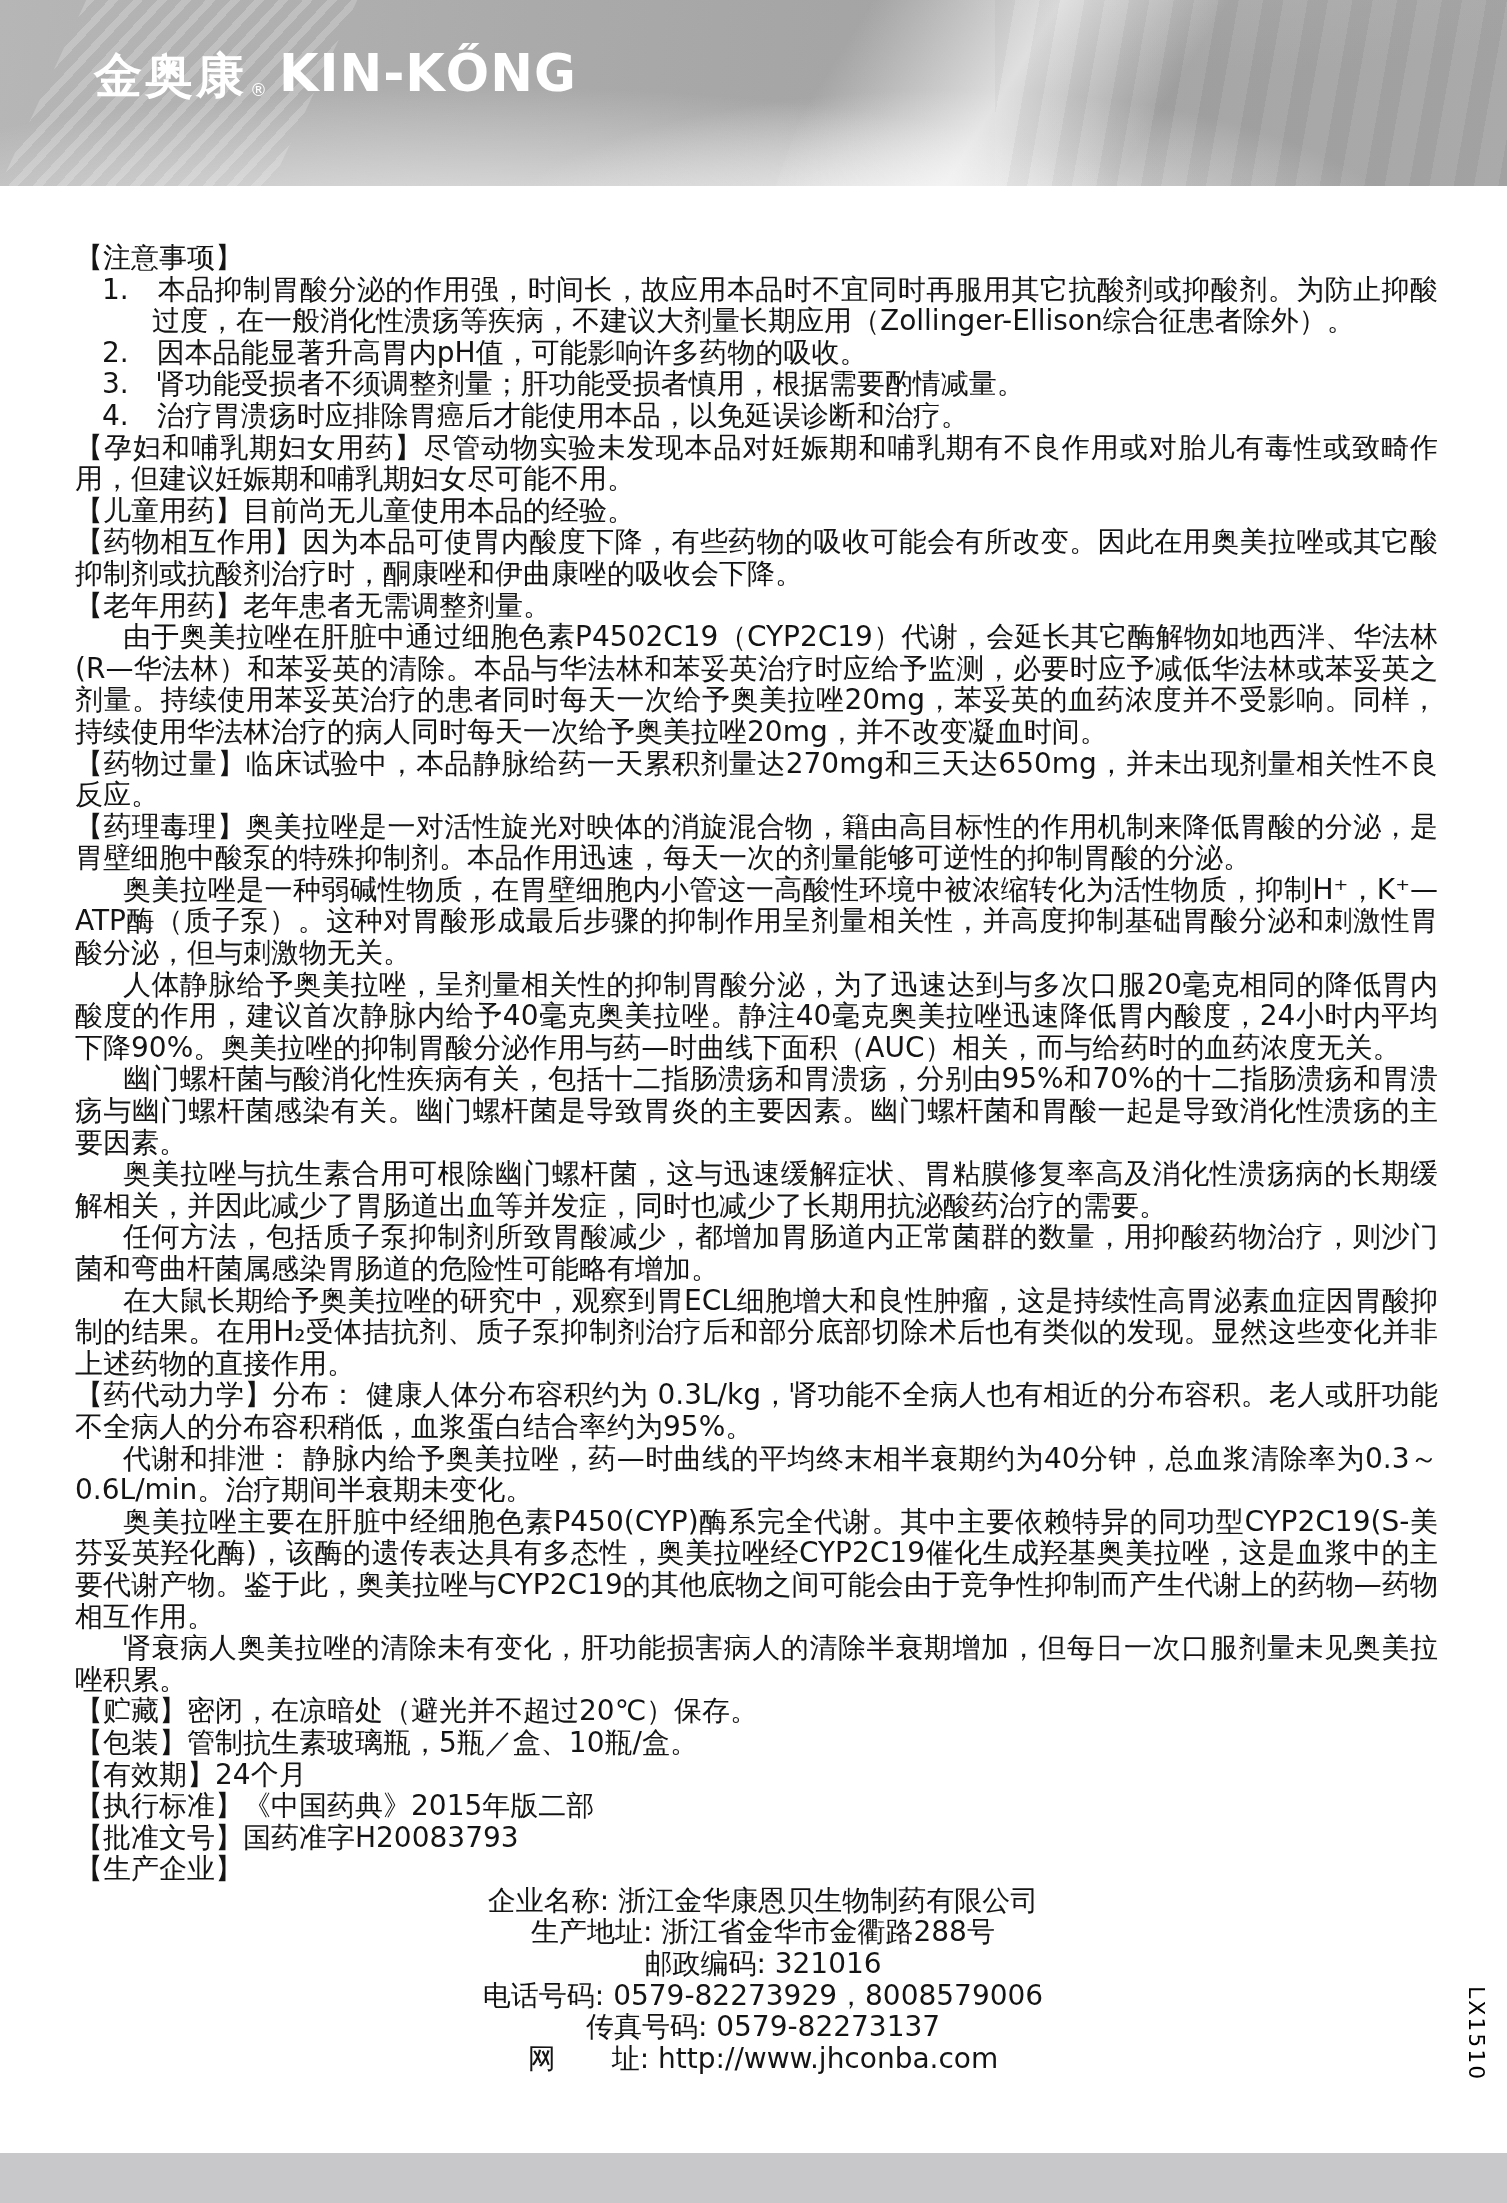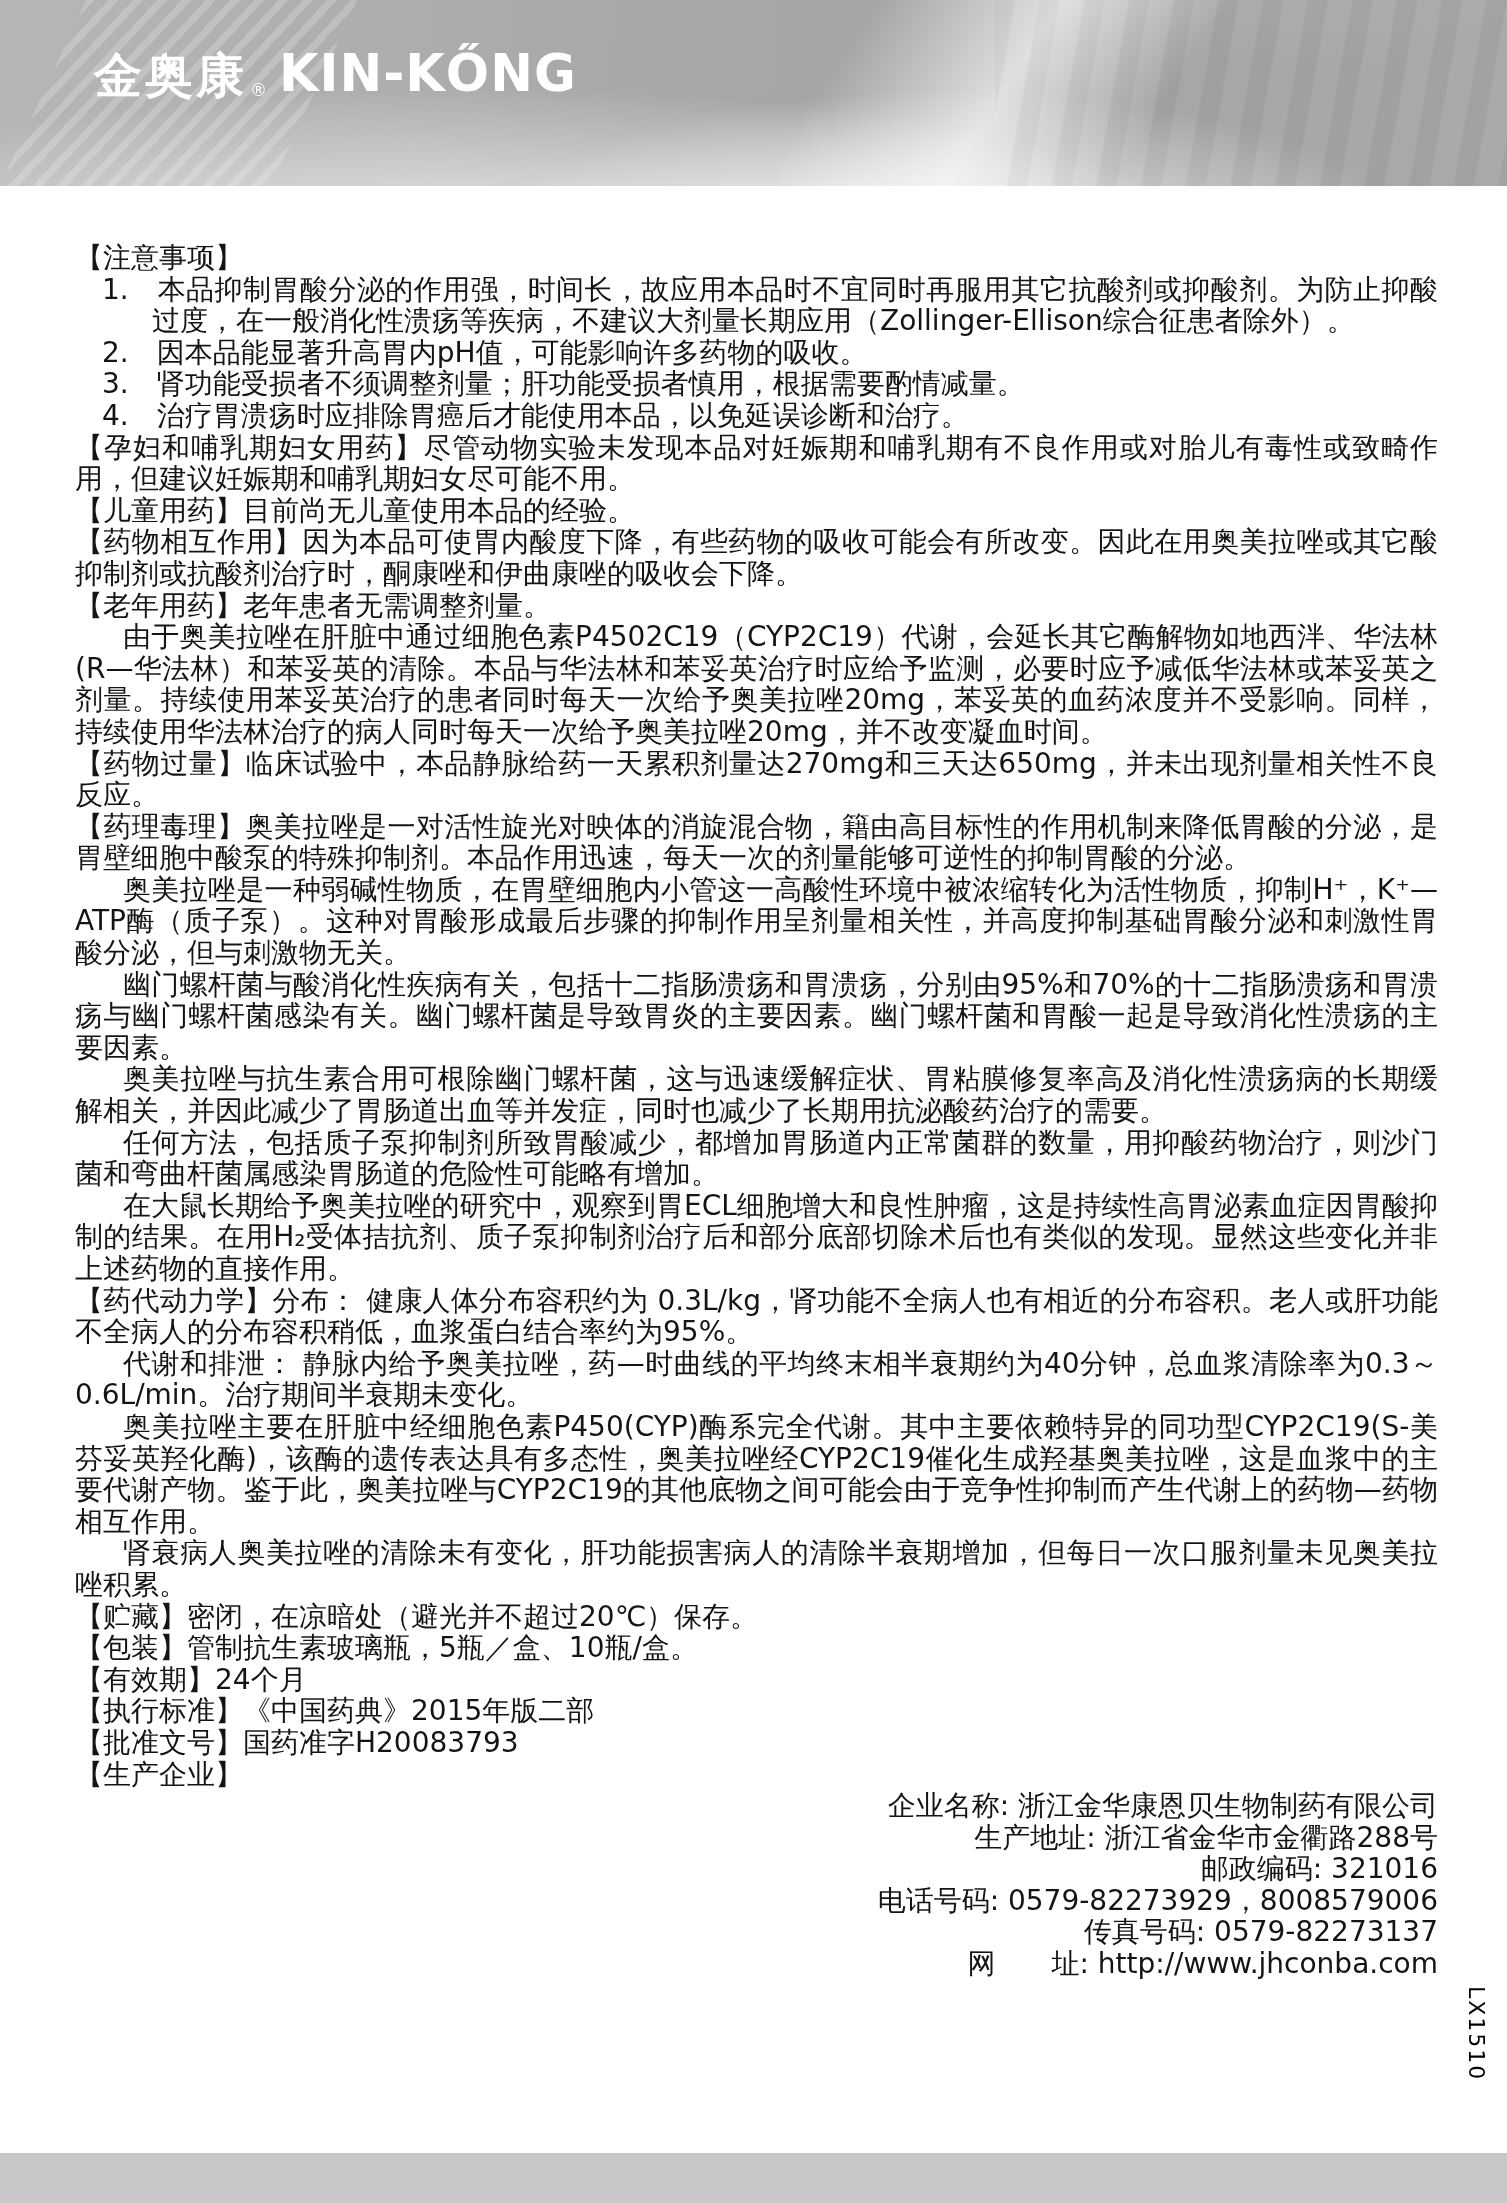--- a/index.html
+++ b/index.html
@@ -53,21 +53,21 @@
   
   .content {
     position:absolute; left:75px; top:242px; width:1363px;
     font-size:28px; line-height:31.6px;
     text-align:justify;
   }
   .content p { margin:0; padding:0; }
   .content p.flush { }
   .content p.indent { text-indent:48px; }
   .content p.item { margin-left:27px; padding-left:50px; text-indent:-50px; }
-  .content p.contact { margin-left:13px; text-align:right; }
+  .content p.contact { margin-left:13px; text-align:center; }
 
   
   .footer {
     position:absolute; left:0; bottom:0; width:1507px; height:50px;
     background:#c8c8ca;
   }
 
   
   .side-code {
     position:absolute; right:18px; top:1986px;
@@ -98,20 +98,21 @@
       <p class="item">3.　肾功能受损者不须调整剂量；肝功能受损者慎用，根据需要酌情减量。</p>
       <p class="item">4.　治疗胃溃疡时应排除胃癌后才能使用本品，以免延误诊断和治疗。</p>
       <p class="flush">【孕妇和哺乳期妇女用药】尽管动物实验未发现本品对妊娠期和哺乳期有不良作用或对胎儿有毒性或致畸作用，但建议妊娠期和哺乳期妇女尽可能不用。</p>
       <p class="flush">【儿童用药】目前尚无儿童使用本品的经验。</p>
       <p class="flush">【药物相互作用】因为本品可使胃内酸度下降，有些药物的吸收可能会有所改变。因此在用奥美拉唑或其它酸抑制剂或抗酸剂治疗时，酮康唑和伊曲康唑的吸收会下降。</p>
       <p class="flush">【老年用药】老年患者无需调整剂量。</p>
       <p class="indent">由于奥美拉唑在肝脏中通过细胞色素P4502C19（CYP2C19）代谢，会延长其它酶解物如地西泮、华法林(R—华法林）和苯妥英的清除。本品与华法林和苯妥英治疗时应给予监测，必要时应予减低华法林或苯妥英之剂量。持续使用苯妥英治疗的患者同时每天一次给予奥美拉唑20mg，苯妥英的血药浓度并不受影响。同样，持续使用华法林治疗的病人同时每天一次给予奥美拉唑20mg，并不改变凝血时间。</p>
       <p class="flush">【药物过量】临床试验中，本品静脉给药一天累积剂量达270mg和三天达650mg，并未出现剂量相关性不良反应。</p>
       <p class="flush">【药理毒理】奥美拉唑是一对活性旋光对映体的消旋混合物，籍由高目标性的作用机制来降低胃酸的分泌，是胃壁细胞中酸泵的特殊抑制剂。本品作用迅速，每天一次的剂量能够可逆性的抑制胃酸的分泌。</p>
       <p class="indent">奥美拉唑是一种弱碱性物质，在胃壁细胞内小管这一高酸性环境中被浓缩转化为活性物质，抑制H⁺，K⁺—ATP酶（质子泵）。这种对胃酸形成最后步骤的抑制作用呈剂量相关性，并高度抑制基础胃酸分泌和刺激性胃酸分泌，但与刺激物无关。</p>
+      <p class="indent">人体静脉给予奥美拉唑，呈剂量相关性的抑制胃酸分泌，为了迅速达到与多次口服20毫克相同的降低胃内酸度的作用，建议首次静脉内给予40毫克奥美拉唑。静注40毫克奥美拉唑迅速降低胃内酸度，24小时内平均下降90%。奥美拉唑的抑制胃酸分泌作用与药—时曲线下面积（AUC）相关，而与给药时的血药浓度无关。</p>
       <p class="indent">幽门螺杆菌与酸消化性疾病有关，包括十二指肠溃疡和胃溃疡，分别由95%和70%的十二指肠溃疡和胃溃疡与幽门螺杆菌感染有关。幽门螺杆菌是导致胃炎的主要因素。幽门螺杆菌和胃酸一起是导致消化性溃疡的主要因素。</p>
       <p class="indent">奥美拉唑与抗生素合用可根除幽门螺杆菌，这与迅速缓解症状、胃粘膜修复率高及消化性溃疡病的长期缓解相关，并因此减少了胃肠道出血等并发症，同时也减少了长期用抗泌酸药治疗的需要。</p>
       <p class="indent">任何方法，包括质子泵抑制剂所致胃酸减少，都增加胃肠道内正常菌群的数量，用抑酸药物治疗，则沙门菌和弯曲杆菌属感染胃肠道的危险性可能略有增加。</p>
       <p class="indent">在大鼠长期给予奥美拉唑的研究中，观察到胃ECL细胞增大和良性肿瘤，这是持续性高胃泌素血症因胃酸抑制的结果。在用H₂受体拮抗剂、质子泵抑制剂治疗后和部分底部切除术后也有类似的发现。显然这些变化并非上述药物的直接作用。</p>
       <p class="flush">【药代动力学】分布： 健康人体分布容积约为 0.3L/kg，肾功能不全病人也有相近的分布容积。老人或肝功能不全病人的分布容积稍低，血浆蛋白结合率约为95%。</p>
       <p class="indent">代谢和排泄： 静脉内给予奥美拉唑，药—时曲线的平均终末相半衰期约为40分钟，总血浆清除率为0.3～0.6L/min。治疗期间半衰期未变化。</p>
       <p class="indent">奥美拉唑主要在肝脏中经细胞色素P450(CYP)酶系完全代谢。其中主要依赖特异的同功型CYP2C19(S-美芬妥英羟化酶)，该酶的遗传表达具有多态性，奥美拉唑经CYP2C19催化生成羟基奥美拉唑，这是血浆中的主要代谢产物。鉴于此，奥美拉唑与CYP2C19的其他底物之间可能会由于竞争性抑制而产生代谢上的药物—药物相互作用。</p>
       <p class="indent">肾衰病人奥美拉唑的清除未有变化，肝功能损害病人的清除半衰期增加，但每日一次口服剂量未见奥美拉唑积累。</p>
       <p class="flush">【贮藏】密闭，在凉暗处（避光并不超过20℃）保存。</p>
       <p class="flush">【包装】管制抗生素玻璃瓶，5瓶／盒、10瓶/盒。</p>

